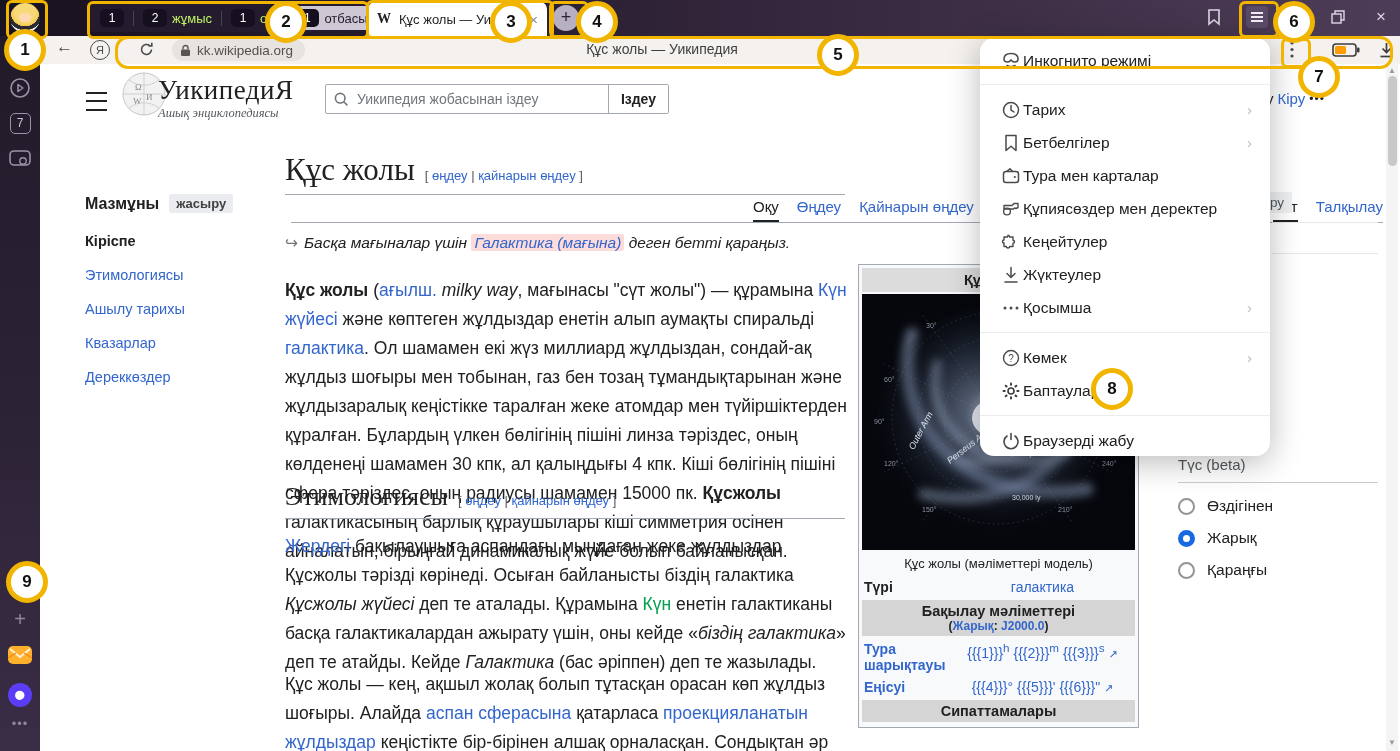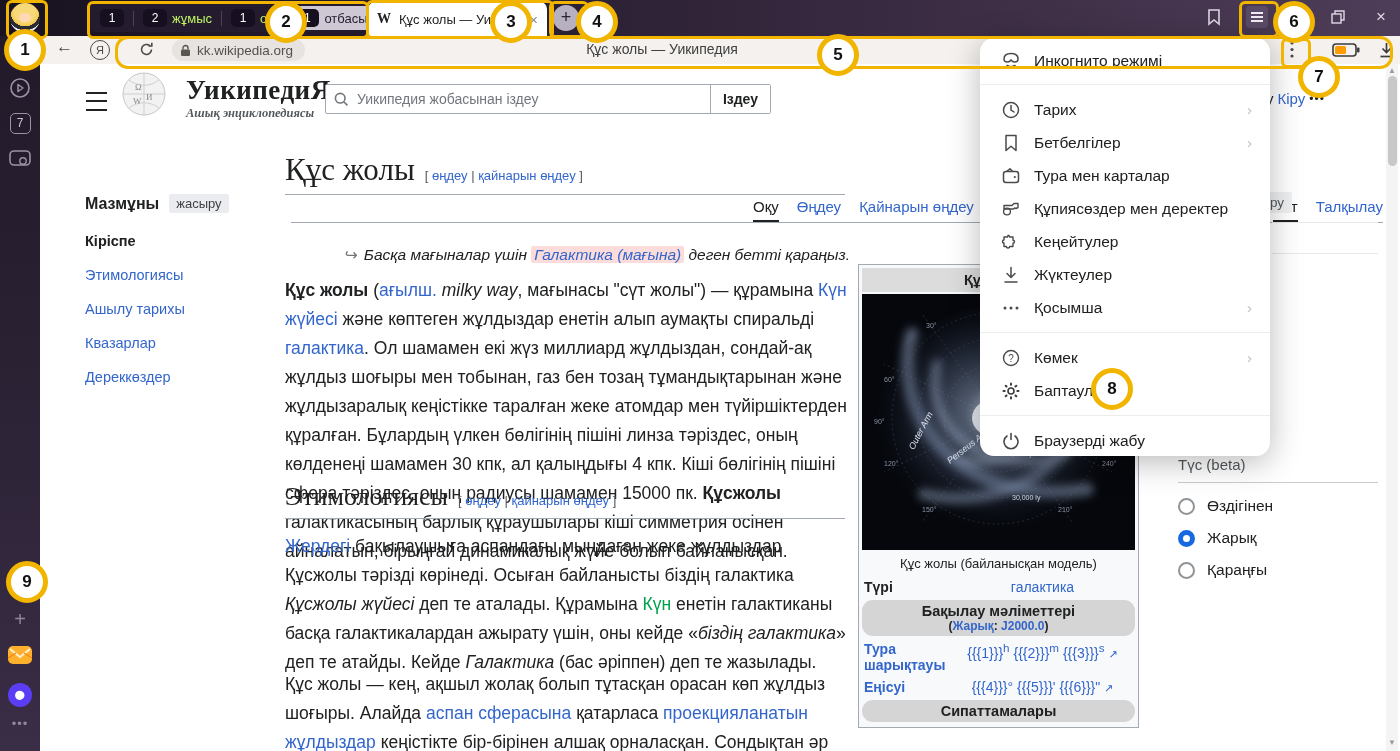--- a/index.html
+++ b/index.html
@@ -41,67 +41,67 @@
 
   
   .appside{position:absolute;left:0;top:36px;width:40px;height:715px;
     background:linear-gradient(180deg,#221a29 0%,#2a2133 45%,#3a2d46 100%);}
   .sico{position:absolute;left:0;width:40px;text-align:center;color:#9a92a6;}
 
   
   .viewport{position:absolute;left:40px;top:64px;width:1360px;height:687px;background:#fff;overflow:hidden;color:#202122;}
   .wham{position:absolute;left:46px;top:28px;width:21px;height:15px;border-top:2px solid #202122;border-bottom:2px solid #202122;}
   .wham:after{content:"";position:absolute;left:0;top:5.5px;width:21px;height:2px;background:#202122;}
-  .wordmark{position:absolute;left:146px;top:11px;font-family:"Liberation Serif",serif;font-weight:bold;}
+  .wordmark{position:absolute;left:118px;top:11px;font-family:"Liberation Serif",serif;}
   .wordmark .wm1{font-size:27px;color:#202122;letter-spacing:.5px;}
   .wordmark .wm2{font-size:12.5px;font-style:italic;color:#54595d;margin-top:0px;}
-  .wsearch{position:absolute;left:285px;top:20px;width:446px;height:30px;border:1px solid #a2a9b1;border-radius:2px;
+  .wsearch{position:absolute;left:285px;top:20px;width:344px;height:30px;border:1px solid #a2a9b1;border-radius:2px;
     display:flex;align-items:center;box-sizing:border-box;background:#fff;}
   .wsearch .ph{flex:1;font-size:14px;color:#72777d;margin-left:8px;}
   .wsearch .btn{height:100%;border-left:1px solid #a2a9b1;display:flex;align-items:center;padding:0 12px;
     font-weight:bold;font-size:14px;color:#202122;background:#fff;}
   .wlogin{position:absolute;left:1226px;top:26px;font-size:15px;display:flex;gap:4px;align-items:center;}
   .wlogin .blue{color:#3366cc;}
   .toc{position:absolute;left:45px;top:130px;width:190px;}
-  .toc .hd{display:flex;align-items:flex-end;gap:10px;}
+  .toc .hd{display:flex;align-items:flex-end;gap:10px;font-weight:bold;}
   .toc .hd b{font-size:16px;}
   .chip{background:#eaecf0;border-radius:2px;padding:2px 7px;font-size:13px;color:#404244;}
   .tocit{font-size:14.5px;color:#3366cc;margin-top:13px;line-height:21px;}
   .tocit.cur{color:#202122;font-weight:bold;}
   .h1row{position:absolute;left:245px;top:88px;display:flex;align-items:baseline;gap:10px;width:560px;
     border-bottom:1px solid #a2a9b1;padding-bottom:6px;}
   .h1row h1{margin:0;font-family:"Liberation Serif",serif;font-weight:normal;font-size:31px;}
   .editlinks{font-size:13px;color:#54595d;}
   .editlinks a{color:#3366cc;}
   .vtabs{position:absolute;left:251px;top:134px;width:1092px;border-bottom:1px solid #a2a9b1;height:24px;
     display:flex;gap:18px;font-size:15px;justify-content:flex-end;}
   .vtab{color:#3366cc;padding-bottom:5px;}
   .vtab.on{color:#202122;border-bottom:2px solid #202122;}
   .vtabs .right{position:absolute;left:462px;display:flex;gap:18px;}
-  .hatnote{position:absolute;left:245px;top:182px;width:565px;font-size:15.5px;font-style:italic;color:#202122;text-align:right;}
+  .hatnote{position:absolute;left:245px;top:170px;width:565px;font-size:15.5px;font-style:italic;color:#202122;}
   .hatarrow{color:#72777d;margin-right:6px;font-style:normal;}
   .para{position:absolute;left:245px;width:567px;font-size:17.5px;line-height:29px;color:#202122;}
   .lnk{color:#3366cc;cursor:pointer;}
   .lnk.g{color:#00a14b;}
   .pinkbg{background:#fbdcda;padding:0 3px;border-radius:2px;font-style:italic;color:#3366cc;}
   .h2row{position:absolute;left:245px;top:418px;width:560px;border-bottom:1px solid #a2a9b1;padding-bottom:6px;
     display:flex;align-items:baseline;gap:10px;}
   .h2row h2{margin:0;font-family:"Liberation Serif",serif;font-weight:normal;font-size:26px;}
 
   
   .infobox{position:absolute;left:818px;top:200px;width:281px;background:#f8f9fa;border:1px solid #a2a9b1;
     font-size:14px;padding:3px;box-sizing:border-box;}
   .ib-title{background:#dcdcdc;text-align:center;font-weight:bold;font-size:14.5px;padding:4px 0;}
   .ib-img{position:relative;width:273px;height:256px;background:#05070c;margin-top:2px;overflow:hidden;}
   .ib-cap{text-align:center;font-size:13px;padding:6px 2px 5px;}
   .ib-row{display:flex;padding:3px 2px;}
   .ib-row .lb{width:88px;font-weight:bold;}
   .ib-row .lb.blue{color:#3366cc;}
   .ib-row .vl{flex:1;text-align:center;color:#3366cc;}
-  .ib-hdr{background:#d5d5d5;text-align:center;font-weight:bold;font-size:14.5px;padding:3px 0;margin:2px 0;border-radius:11px;}
+  .ib-hdr{background:#d5d5d5;text-align:center;font-weight:bold;font-size:14.5px;padding:3px 0;margin:2px 0;}
   .ib-hdr .sub{font-weight:bold;font-size:12px;}
   .ext{font-size:11px;color:#3366cc;}
 
   
   .hidechip{position:absolute;left:1222px;top:128px;background:#eef0f2;border-radius:2px;padding:3px 8px;
     font-size:13.5px;color:#54595d;z-index:5;}
   .faintline{position:absolute;height:1px;background:#e8e8e8;z-index:5;}
   .cpanel{position:absolute;left:1138px;top:392px;width:200px;z-index:5;}
   .cpanel .t{font-size:15px;color:#54595d;}
   .cpanel hr{border:none;border-top:1px solid #c8ccd1;margin:9px 0 14px;}
@@ -110,21 +110,21 @@
   .radio.on{border:5px solid #1669e0;}
 
   
   .sbar{position:absolute;left:1346px;top:0;width:12px;height:687px;background:#f4f4f4;}
   .sthumb{position:absolute;left:1.5px;top:12px;width:9px;height:90px;background:#c8c8c8;border-radius:5px;}
   .sarr{position:absolute;left:0;width:12px;text-align:center;font-size:8px;color:#9a9a9a;}
 
   
   .menu{position:absolute;left:980px;top:38px;width:290px;height:418px;background:#fff;border-radius:14px;
     box-shadow:0 6px 32px rgba(0,0,0,.28);z-index:50;padding-top:8px;box-sizing:border-box;}
-  .mrow{height:33px;display:flex;align-items:center;padding:0 18px 0 20px;gap:13px;font-size:15.5px;color:#21201f;}
+  .mrow{height:33px;display:flex;align-items:center;padding:0 18px 0 20px;gap:2px;font-size:15.5px;color:#21201f;}
   .mrow.first{height:30px;}
   .mico{width:21px;height:21px;flex:none;display:flex;align-items:center;justify-content:center;}
   .mlab{flex:1;}
   .msub{color:#bcbcbc;font-size:15px;}
   .mdiv{height:1px;background:#ececec;margin:8px 0;}
 
   
   .abox{position:absolute;border:3px solid #f1b500;border-radius:6px;z-index:90;}
   .acirc{position:absolute;width:32px;height:32px;border-radius:50%;background:#fff;border:5px solid #f1b500;
     display:flex;align-items:center;justify-content:center;font-weight:bold;font-size:17px;color:#111;z-index:95;}
@@ -380,21 +380,21 @@
             <text x="48" y="150" transform="rotate(-62 55 150)">Outer Arm</text>
             <text x="88" y="170" transform="rotate(-38 88 170)">Perseus Arm</text>
           </g>
           <g font-size="7" fill="#cfd6e2">
             <text x="140" y="112">Sun</text>
             <text x="142" y="162">10,000 ly</text>
             <text x="150" y="206">30,000 ly</text>
           </g>
         </svg>
       </div>
-      <div class="ib-cap">Құс жолы (байланысқан модель)</div>
+      <div class="ib-cap">Құс жолы (мәліметтері модель)</div>
       <div class="ib-row">
         <span class="lb">Түрі</span>
         <span class="vl">галактика</span>
       </div>
       <div class="ib-hdr">
         <div>Бақылау мәліметтері</div>
         <div class="sub">(<a class="lnk">Жарық</a>: <a class="lnk">J2000.0</a>)</div>
       </div>
       <div class="ib-row">
         <span class="lb blue">Тура шарықтауы</span>

